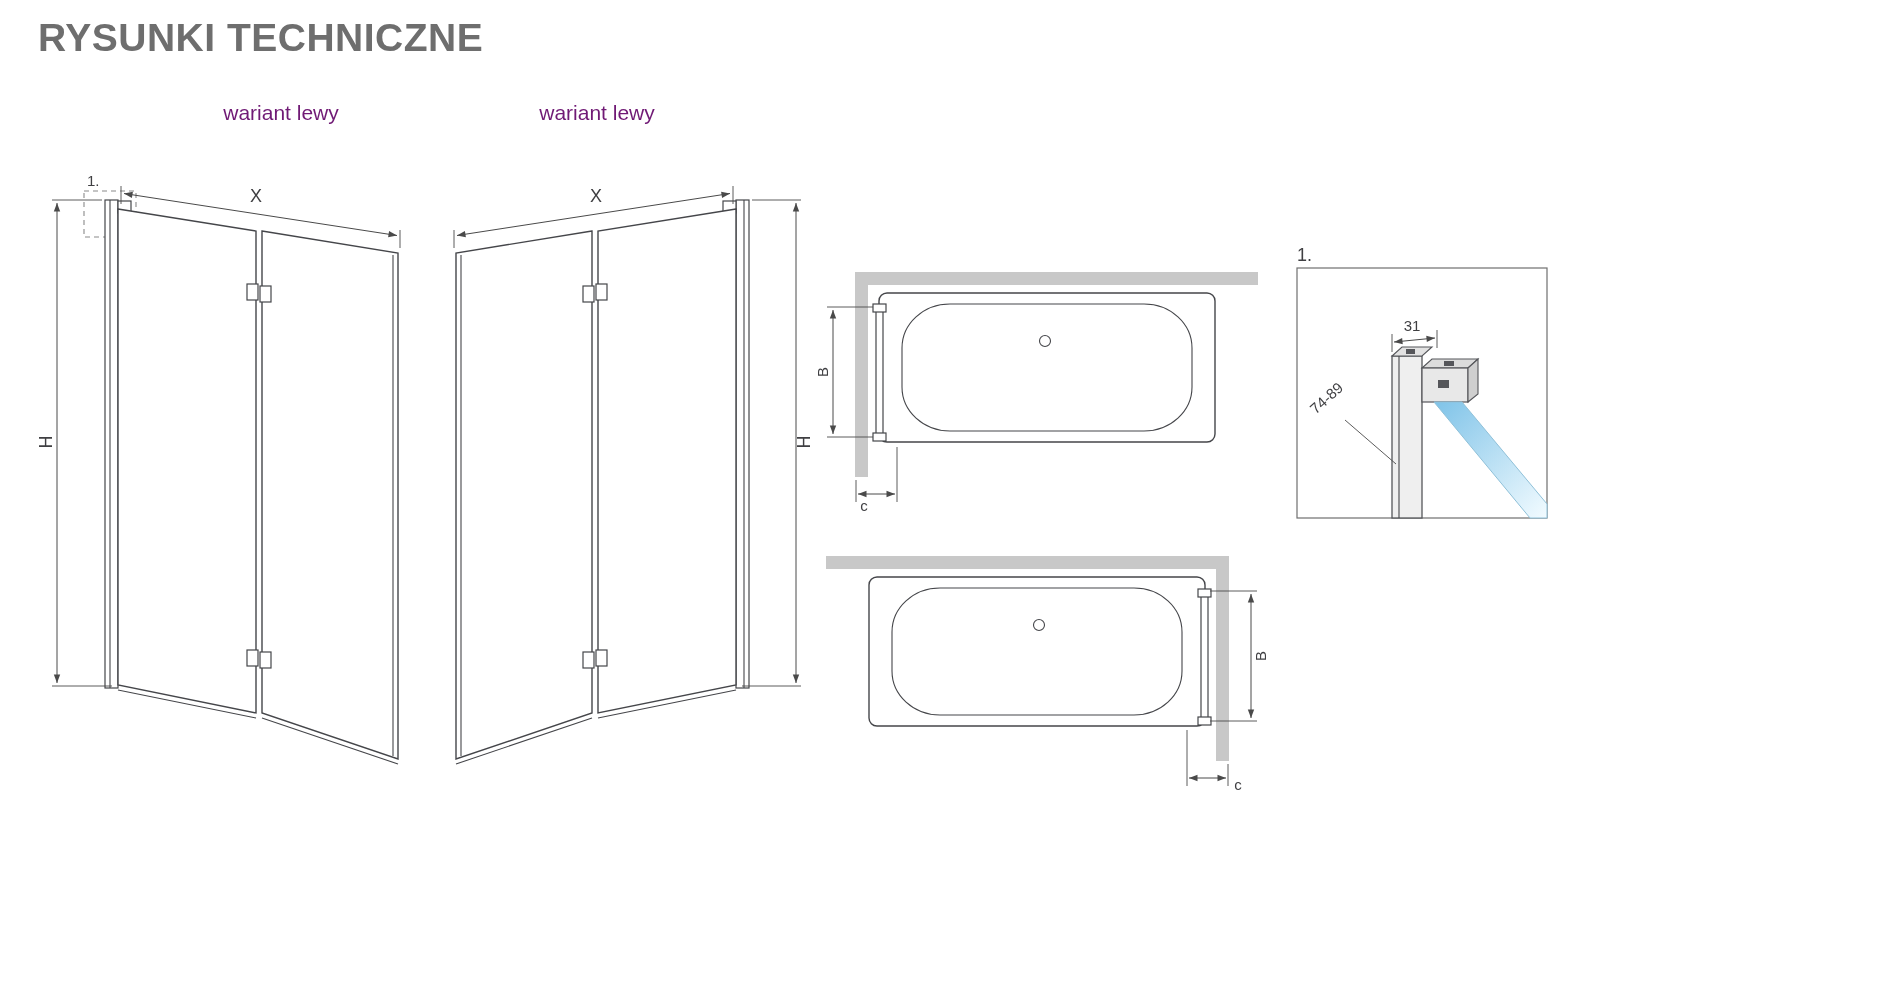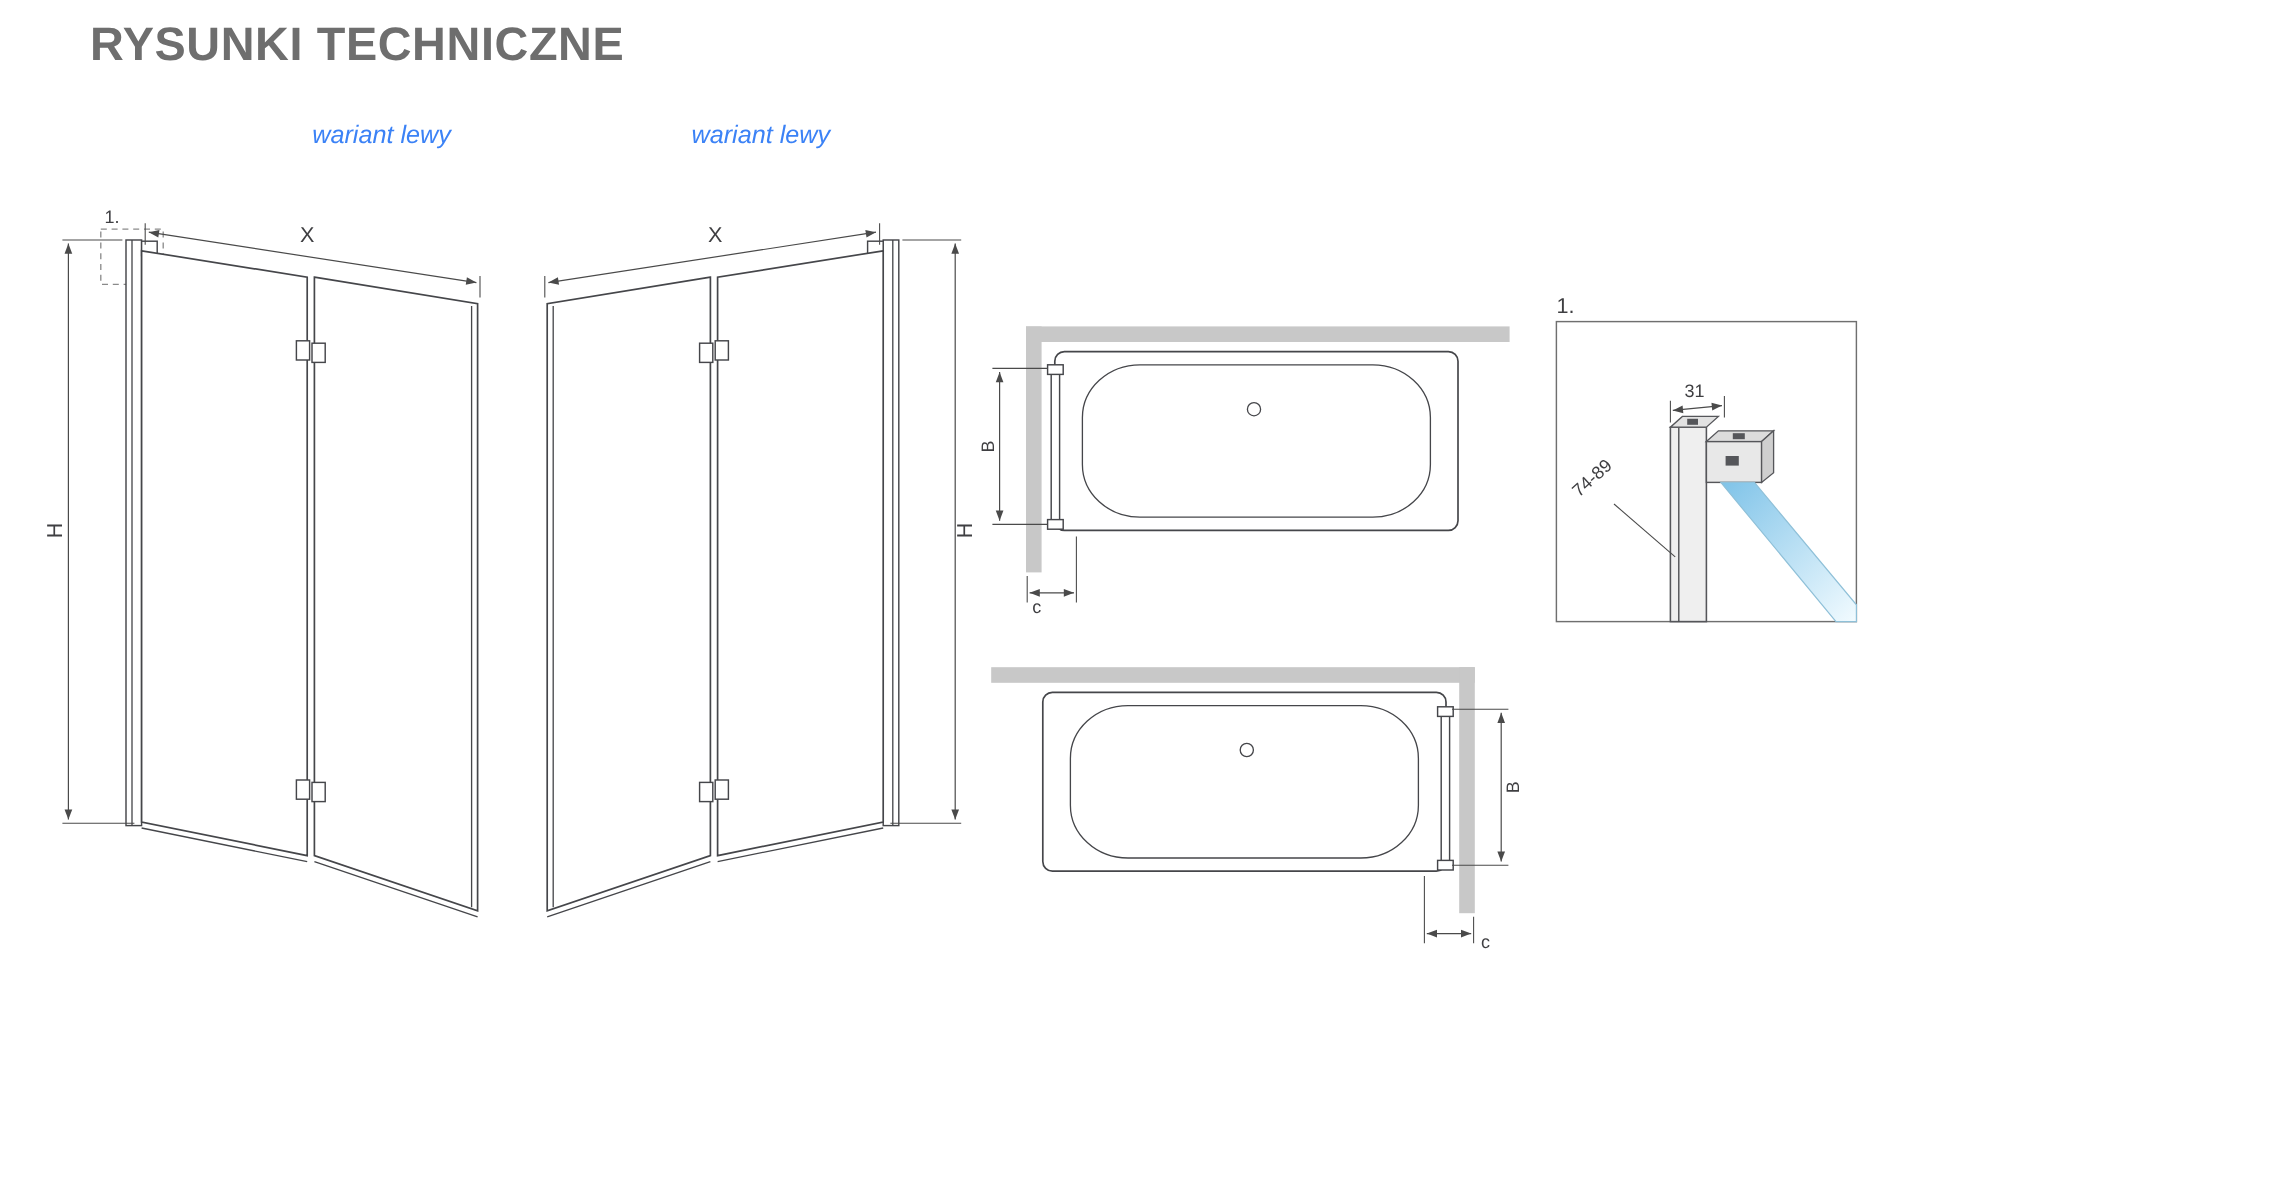--- a/index.html
+++ b/index.html
@@ -1,26 +1,26 @@
 <!DOCTYPE html>
 <html><head>
 <meta charset="utf-8">
 <style>
   * { margin:0; padding:0; box-sizing:border-box; }
   html,body { background:#ffffff; }
   body {
     width:1894px; height:1002px; position:relative; overflow:hidden;
     font-family:"Liberation Sans", sans-serif;
   }
-  .abs { position:absolute;margin-left:37px; }
+  .abs { position:absolute; }
   .page-title {
     font-size:39px; font-weight:bold; color:#6e6e6e; letter-spacing:.5px;
   }
   .variant-label {
-    font-size:21px; color:#3b82f6; text-align:center; width:240px;font-style:italic;
+    font-size:21px; color:#701a75; text-align:center; width:240px;
   }
   svg.drawing { position:absolute; overflow:visible; }
   .ln2  { stroke:#45464a; stroke-width:1.1; fill:none; }
   .panel{ fill:#ffffff; stroke:#45464a; stroke-width:1.4; }
   .hw   { fill:#ffffff; stroke:#45464a; stroke-width:1.2; }
   .dark { fill:#55565a; stroke:none; }
   .tub  { fill:#ffffff; stroke:#45464a; stroke-width:1.4; }
   .basin{ fill:#ffffff; stroke:#45464a; stroke-width:1.1; }
   .dim  { stroke:#4a4a4a; stroke-width:1; fill:none; }
   .ext  { stroke:#4a4a4a; stroke-width:.9; fill:none; }

